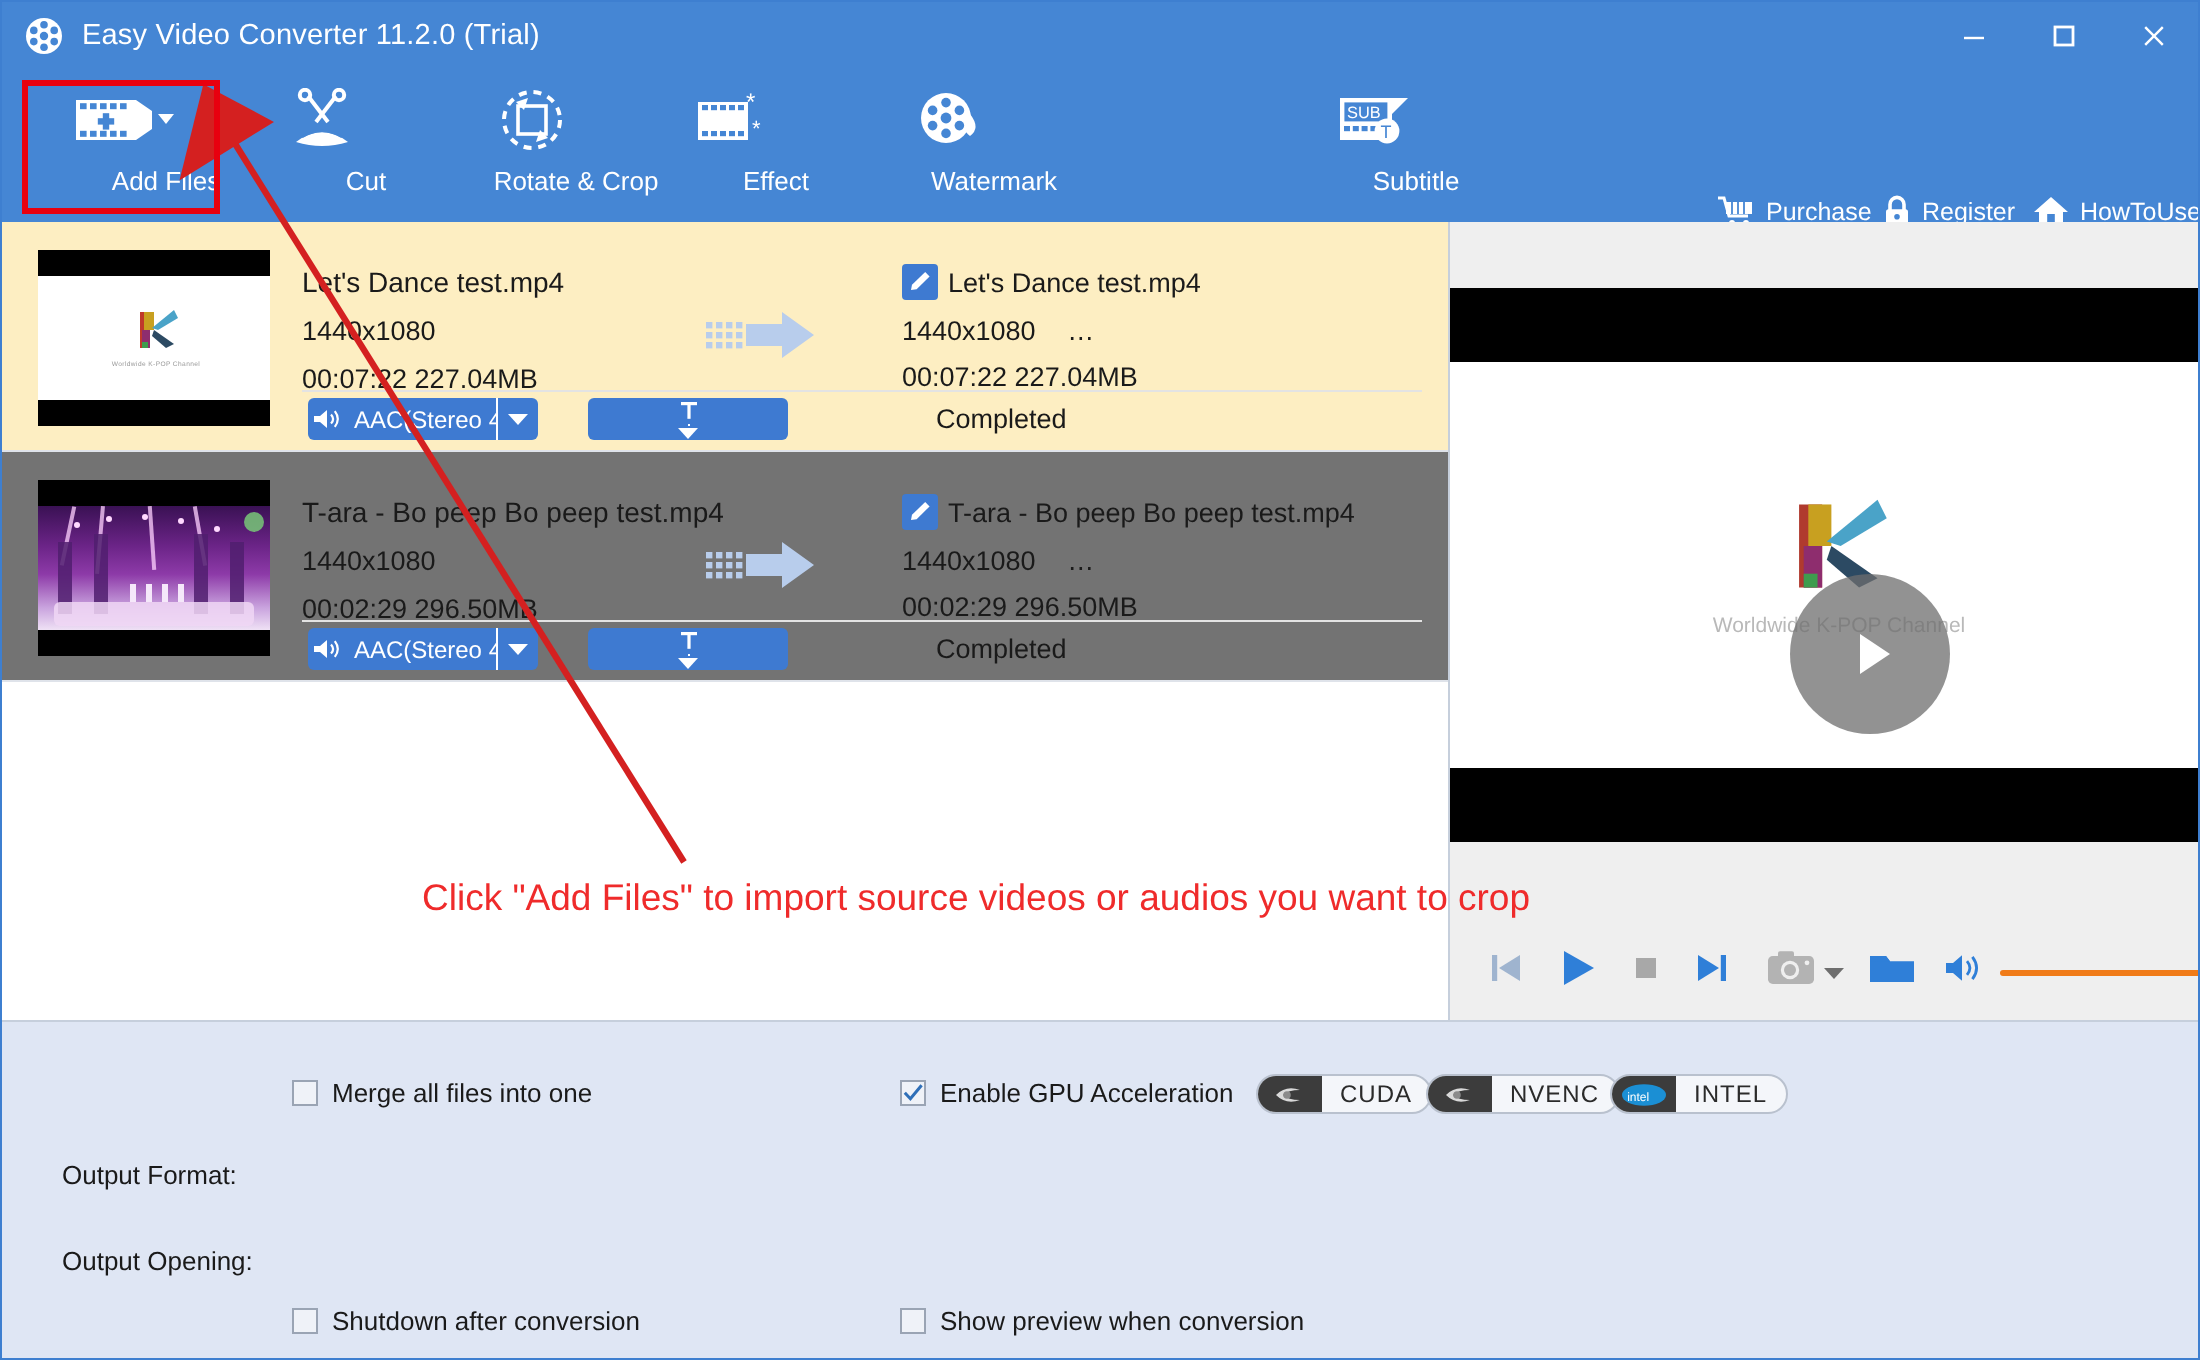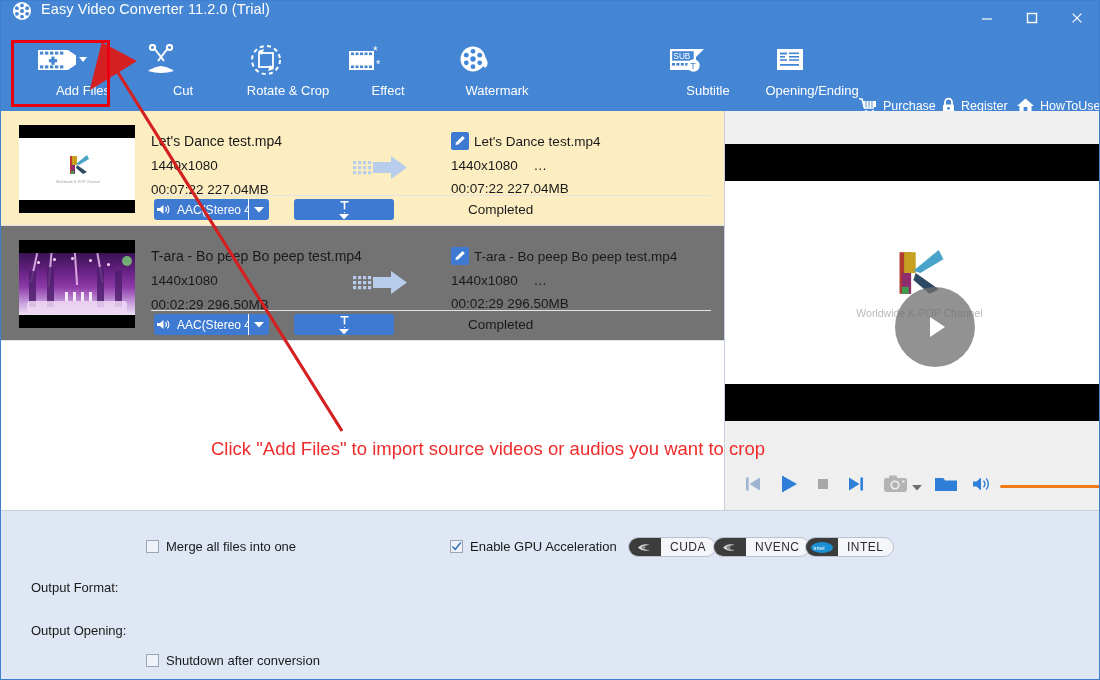--- a/index.html
+++ b/index.html
@@ -15,21 +15,21 @@
     border: 1px solid #3e7fd0;
     background: #e8edf7;
     overflow: hidden;
   }
 
   
   .titlebar {
     position: absolute; top: 0; left: 0;
     width: 1098px; height: 34px;
     background: #4586d4;
-    display: flex; align-items: flex-start;
+    display: flex; align-items: center;
   }
   .title-logo { margin-left: 11px; width: 20px; height: 20px; }
   .title-text {
     margin-left: 9px; color: #ffffff;
     font-size: 14.5px; letter-spacing: 0.1px;
   }
   .winbtns { position: absolute; right: 0; top: 0; height: 34px; display: flex; }
   .winbtn {
     width: 45px; height: 34px;
     display: flex; align-items: center; justify-content: center;
@@ -383,37 +383,20 @@
             <rect x="23.6" y="19" width="3" height="2.6"></rect>
           </g>
           <path d="M30 5 L38 5 L30 13 Z" fill="#fff"></path>
           <circle cx="27.5" cy="21.5" r="6.2" fill="#fff"></circle>
           <text x="24.2" y="25.2" font-size="9" fill="#4586d4" font-family="'Liberation Sans',sans-serif">T</text>
         </svg>
       </span>
       <span class="tlabel">Subtitle</span>
     </div>
 
-    <div class="tbtn" style="left:731px;width:116px">
-      <span class="ticon">
-        <svg width="34" height="30" viewBox="0 0 34 30">
-          <rect x="4" y="4" width="26" height="21" fill="#fff"></rect>
-          <g fill="#4586d4">
-            <rect x="7" y="7.5" width="7" height="2"></rect>
-            <rect x="7" y="11" width="5" height="1.6"></rect>
-            <rect x="7" y="14.2" width="7" height="1.6"></rect>
-            <rect x="7" y="19" width="19" height="1.8"></rect>
-            <rect x="16" y="7.5" width="10" height="1.6"></rect>
-            <rect x="16" y="11" width="10" height="1.6"></rect>
-            <rect x="16" y="14.2" width="10" height="1.6"></rect>
-          </g>
-        </svg>
-      </span>
-      <span class="tlabel">Opening/Ending</span>
-    </div>
 
     <div class="rbtn" style="left:857px">
       <span class="ricon">
         <svg width="20" height="17" viewBox="0 0 20 17">
           <path d="M1 2 L4 2 L6.5 11 L16 11" stroke="#fff" stroke-width="1.5" fill="none"></path>
           <rect x="5" y="4" width="13" height="6" fill="#fff"></rect>
           <g stroke="#4586d4" stroke-width=".9">
             <line x1="8" y1="4" x2="8" y2="10"></line>
               <line x1="11" y1="4" x2="11" y2="10"></line>
             <line x1="14" y1="4" x2="14" y2="10"></line>
@@ -807,20 +790,24 @@
 
     <div class="lbl" style="left:30px;top:69px">Output Format:</div>
 
     <div class="lbl" style="left:30px;top:112px">Output Opening:</div>
 
     <div class="cbrow" style="left:145px;top:142px">
       <span class="cbox"></span>
       <span>Shutdown after conversion</span>
     </div>
 
+    <div class="cbrow" style="left:449px;top:142px">
+      <span class="cbox"></span>
+      <span>Show preview when conversion</span>
+    </div>
 
   </div>
 
   <svg class="anno-svg" width="1100" height="680">
     <line x1="116" y1="70" x2="341" y2="430" stroke="#d42020" stroke-width="3.2"></line>
     <path d="M88 48 L128 48 L100 96 Z" fill="#d42020" transform="rotate(28 108 70)"></path>
   </svg>
   <div class="anno-text">Click "Add Files" to import source videos or audios you want to crop</div>
 
 </div>

